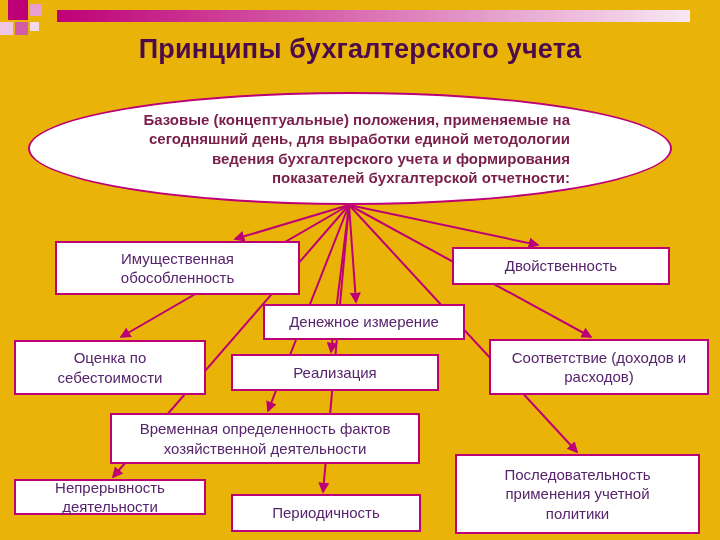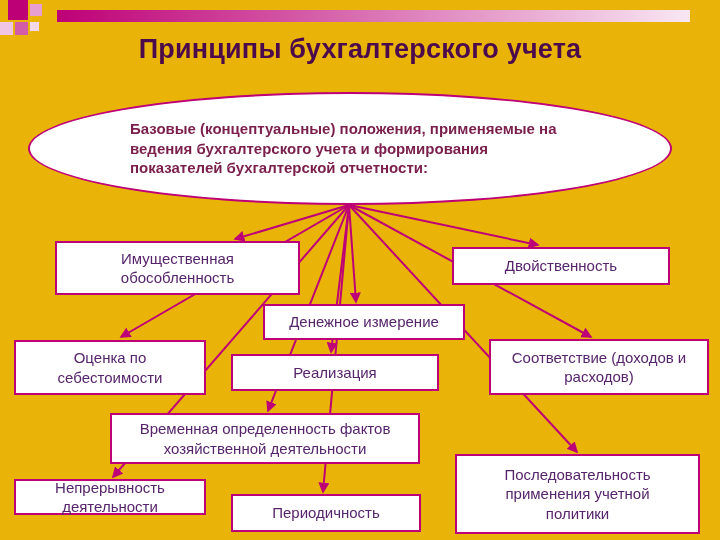--- a/index.html
+++ b/index.html
@@ -24,21 +24,21 @@
     font-size:27px;font-weight:bold;color:var(--title-text,#4B0A4B);
     letter-spacing:0.2px;
   }
   .ellipse{
     position:absolute;left:28px;top:92px;width:644px;height:113px;
     border:2px solid var(--accent,#BE0076);border-radius:50%;
     background:#fff;z-index:2;display:flex;align-items:center;justify-content:center;
     box-sizing:border-box;
   }
   .ellipse-text{
-    width:440px;text-align:left;font-size:15px;font-weight:bold;
+    width:440px;text-align:right;font-size:15px;font-weight:bold;
     color:var(--ellipse-text,#7A1E4C);line-height:1.3;
   }
   .ellipse-text span{display:block;}
   svg.connectors{position:absolute;left:0;top:0;z-index:1;color:var(--accent,#BE0076);}
   .node{
     position:absolute;border:2px solid var(--accent,#BE0076);background:#fff;
     display:flex;align-items:center;justify-content:center;text-align:center;
     color:var(--body-text,#56246B);font-size:15px;line-height:1.3;
     box-sizing:border-box;z-index:2;padding:0 8px;
   }
@@ -85,20 +85,21 @@
       <line x1="349" y1="205" x2="268" y2="411" marker-end="url(#ah)"></line>
       <line x1="349" y1="205" x2="113" y2="477" marker-end="url(#ah)"></line>
       <line x1="349" y1="205" x2="323" y2="492" marker-end="url(#ah)"></line>
       <line x1="349" y1="205" x2="577" y2="452" marker-end="url(#ah)"></line>
     </g>
   </svg>
 
   <div class="ellipse">
     <div class="ellipse-text">
       <span>Базовые (концептуальные) положения, применяемые на</span>
+      <span>сегодняшний день, для выработки единой методологии</span>
       <span>ведения бухгалтерского учета и формирования</span>
       <span>показателей бухгалтерской отчетности:</span>
     </div>
   </div>
 
   <div class="node n-dvoy">
     <span>Двойственность</span>
   </div>
   <div class="node n-imush">
     <span>Имущественная обособленность</span>

